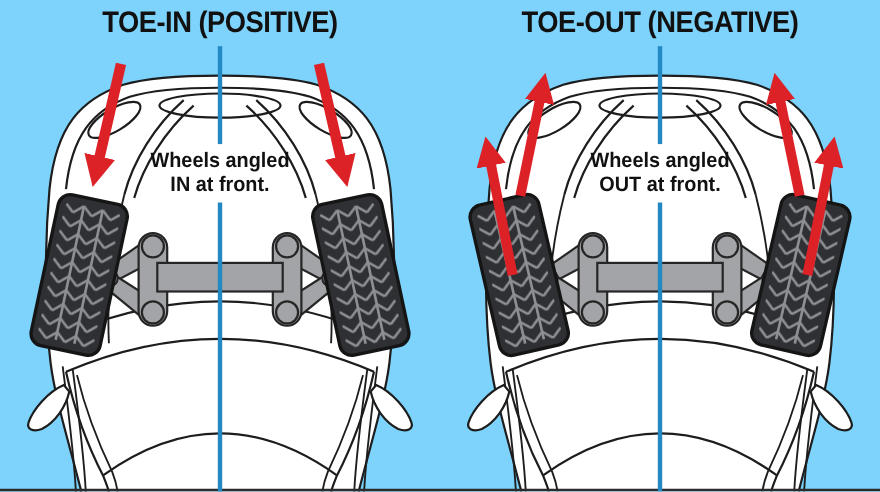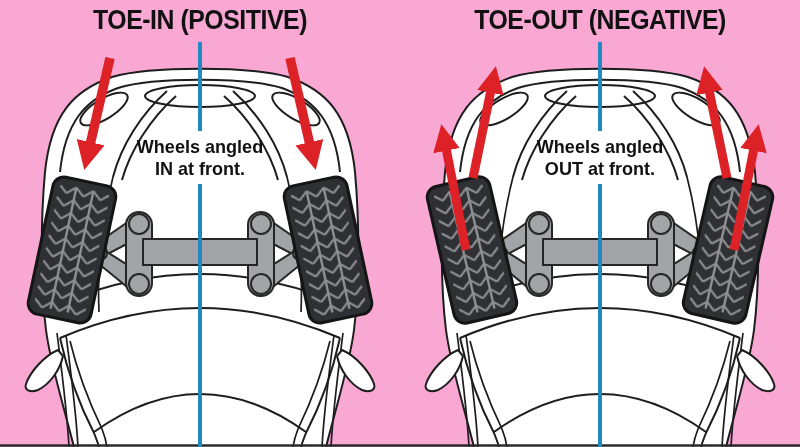--- a/index.html
+++ b/index.html
@@ -5,21 +5,21 @@
   :root{
     --accent:#2289c2;
     --red:#dc2127;
     --ink:#1d1d1d;
     --tire:#2e3033;
     --tread:#8d8f92;
     --susp:#a2a4a7;
   }
   *{margin:0;padding:0;box-sizing:border-box;}
   body{font-family:"Liberation Sans",sans-serif;background:#fff;}
-  .stage{position:relative;width:800px;height:447px;background:#f9a8d4;overflow:hidden;display:flex;text-decoration:underline;}
+  .stage{position:relative;width:800px;height:447px;background:#7dd3fc;overflow:hidden;display:flex;text-decoration:underline;}
   .panel{position:relative;width:400px;height:447px;}
   .panel-title{
     position:absolute;top:5px;left:0;width:100%;
     text-align:center;font-size:27px;font-weight:bold;color:#111;
     letter-spacing:-0.5px;transform:scaleX(0.92);transform-origin:center;
     white-space:nowrap;
   }
   .wheel-label{
     position:absolute;top:136px;left:0;width:100%;
     text-align:center;font-size:19px;font-weight:bold;color:#111;

